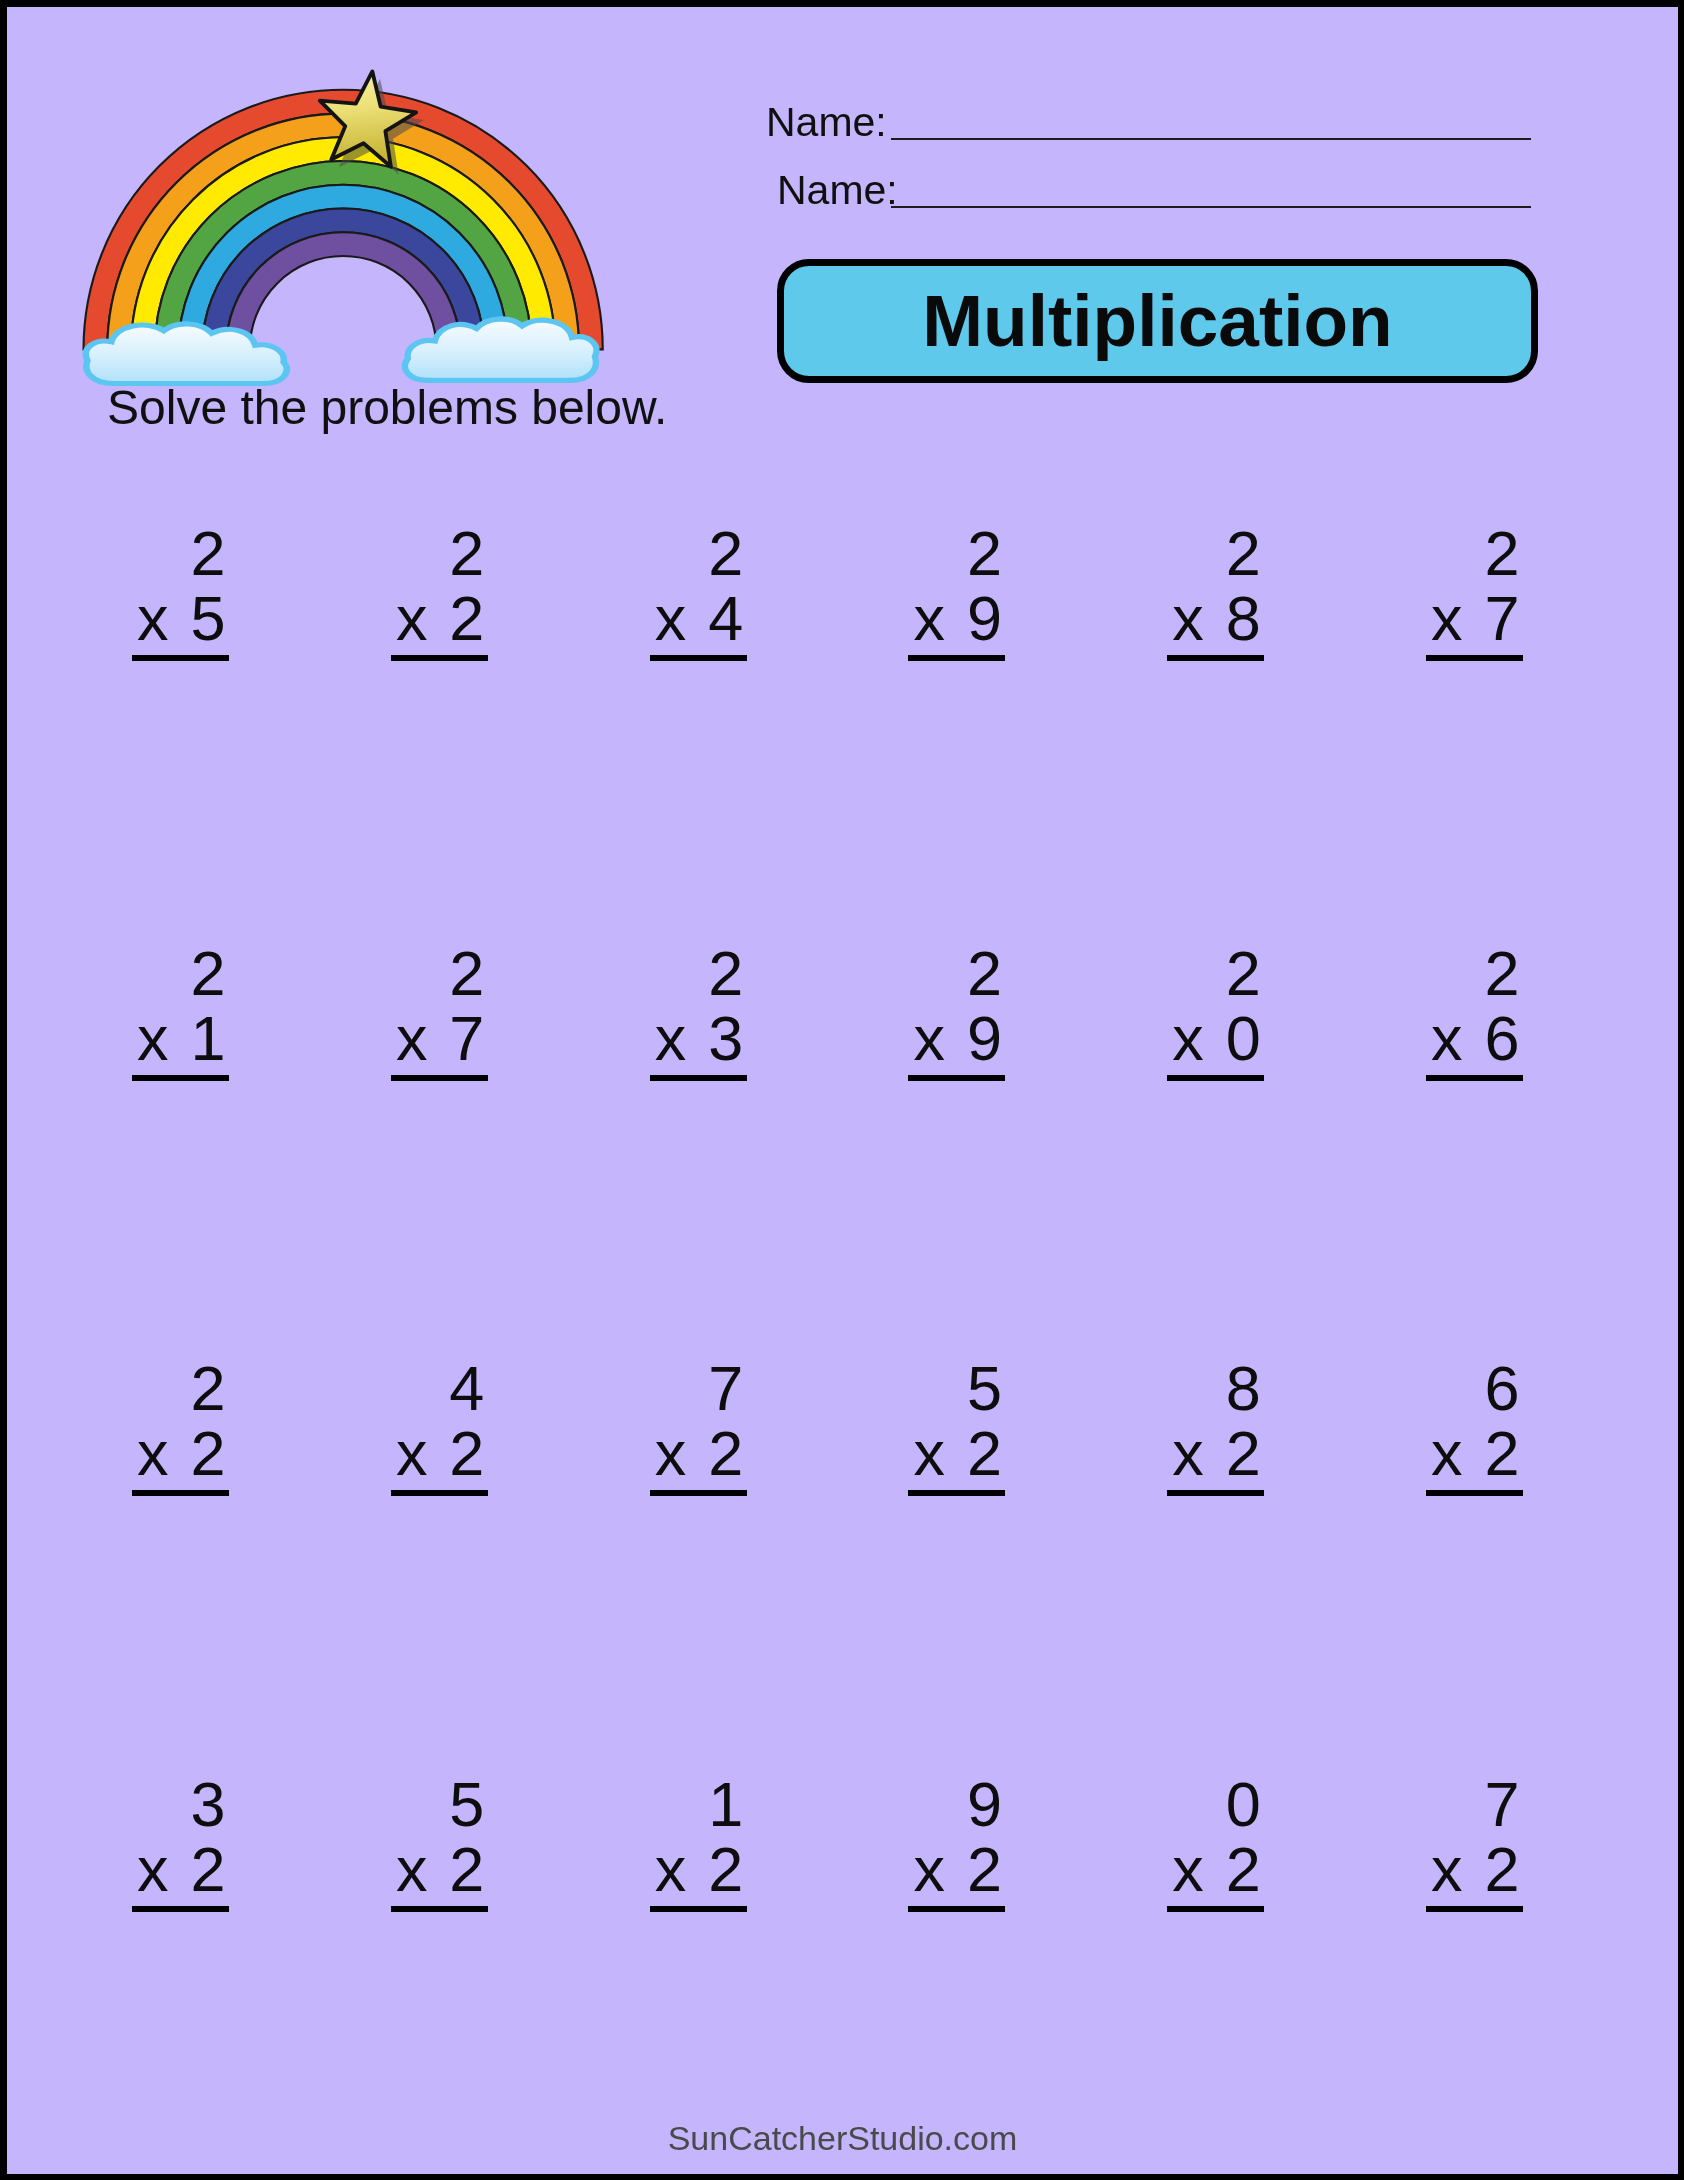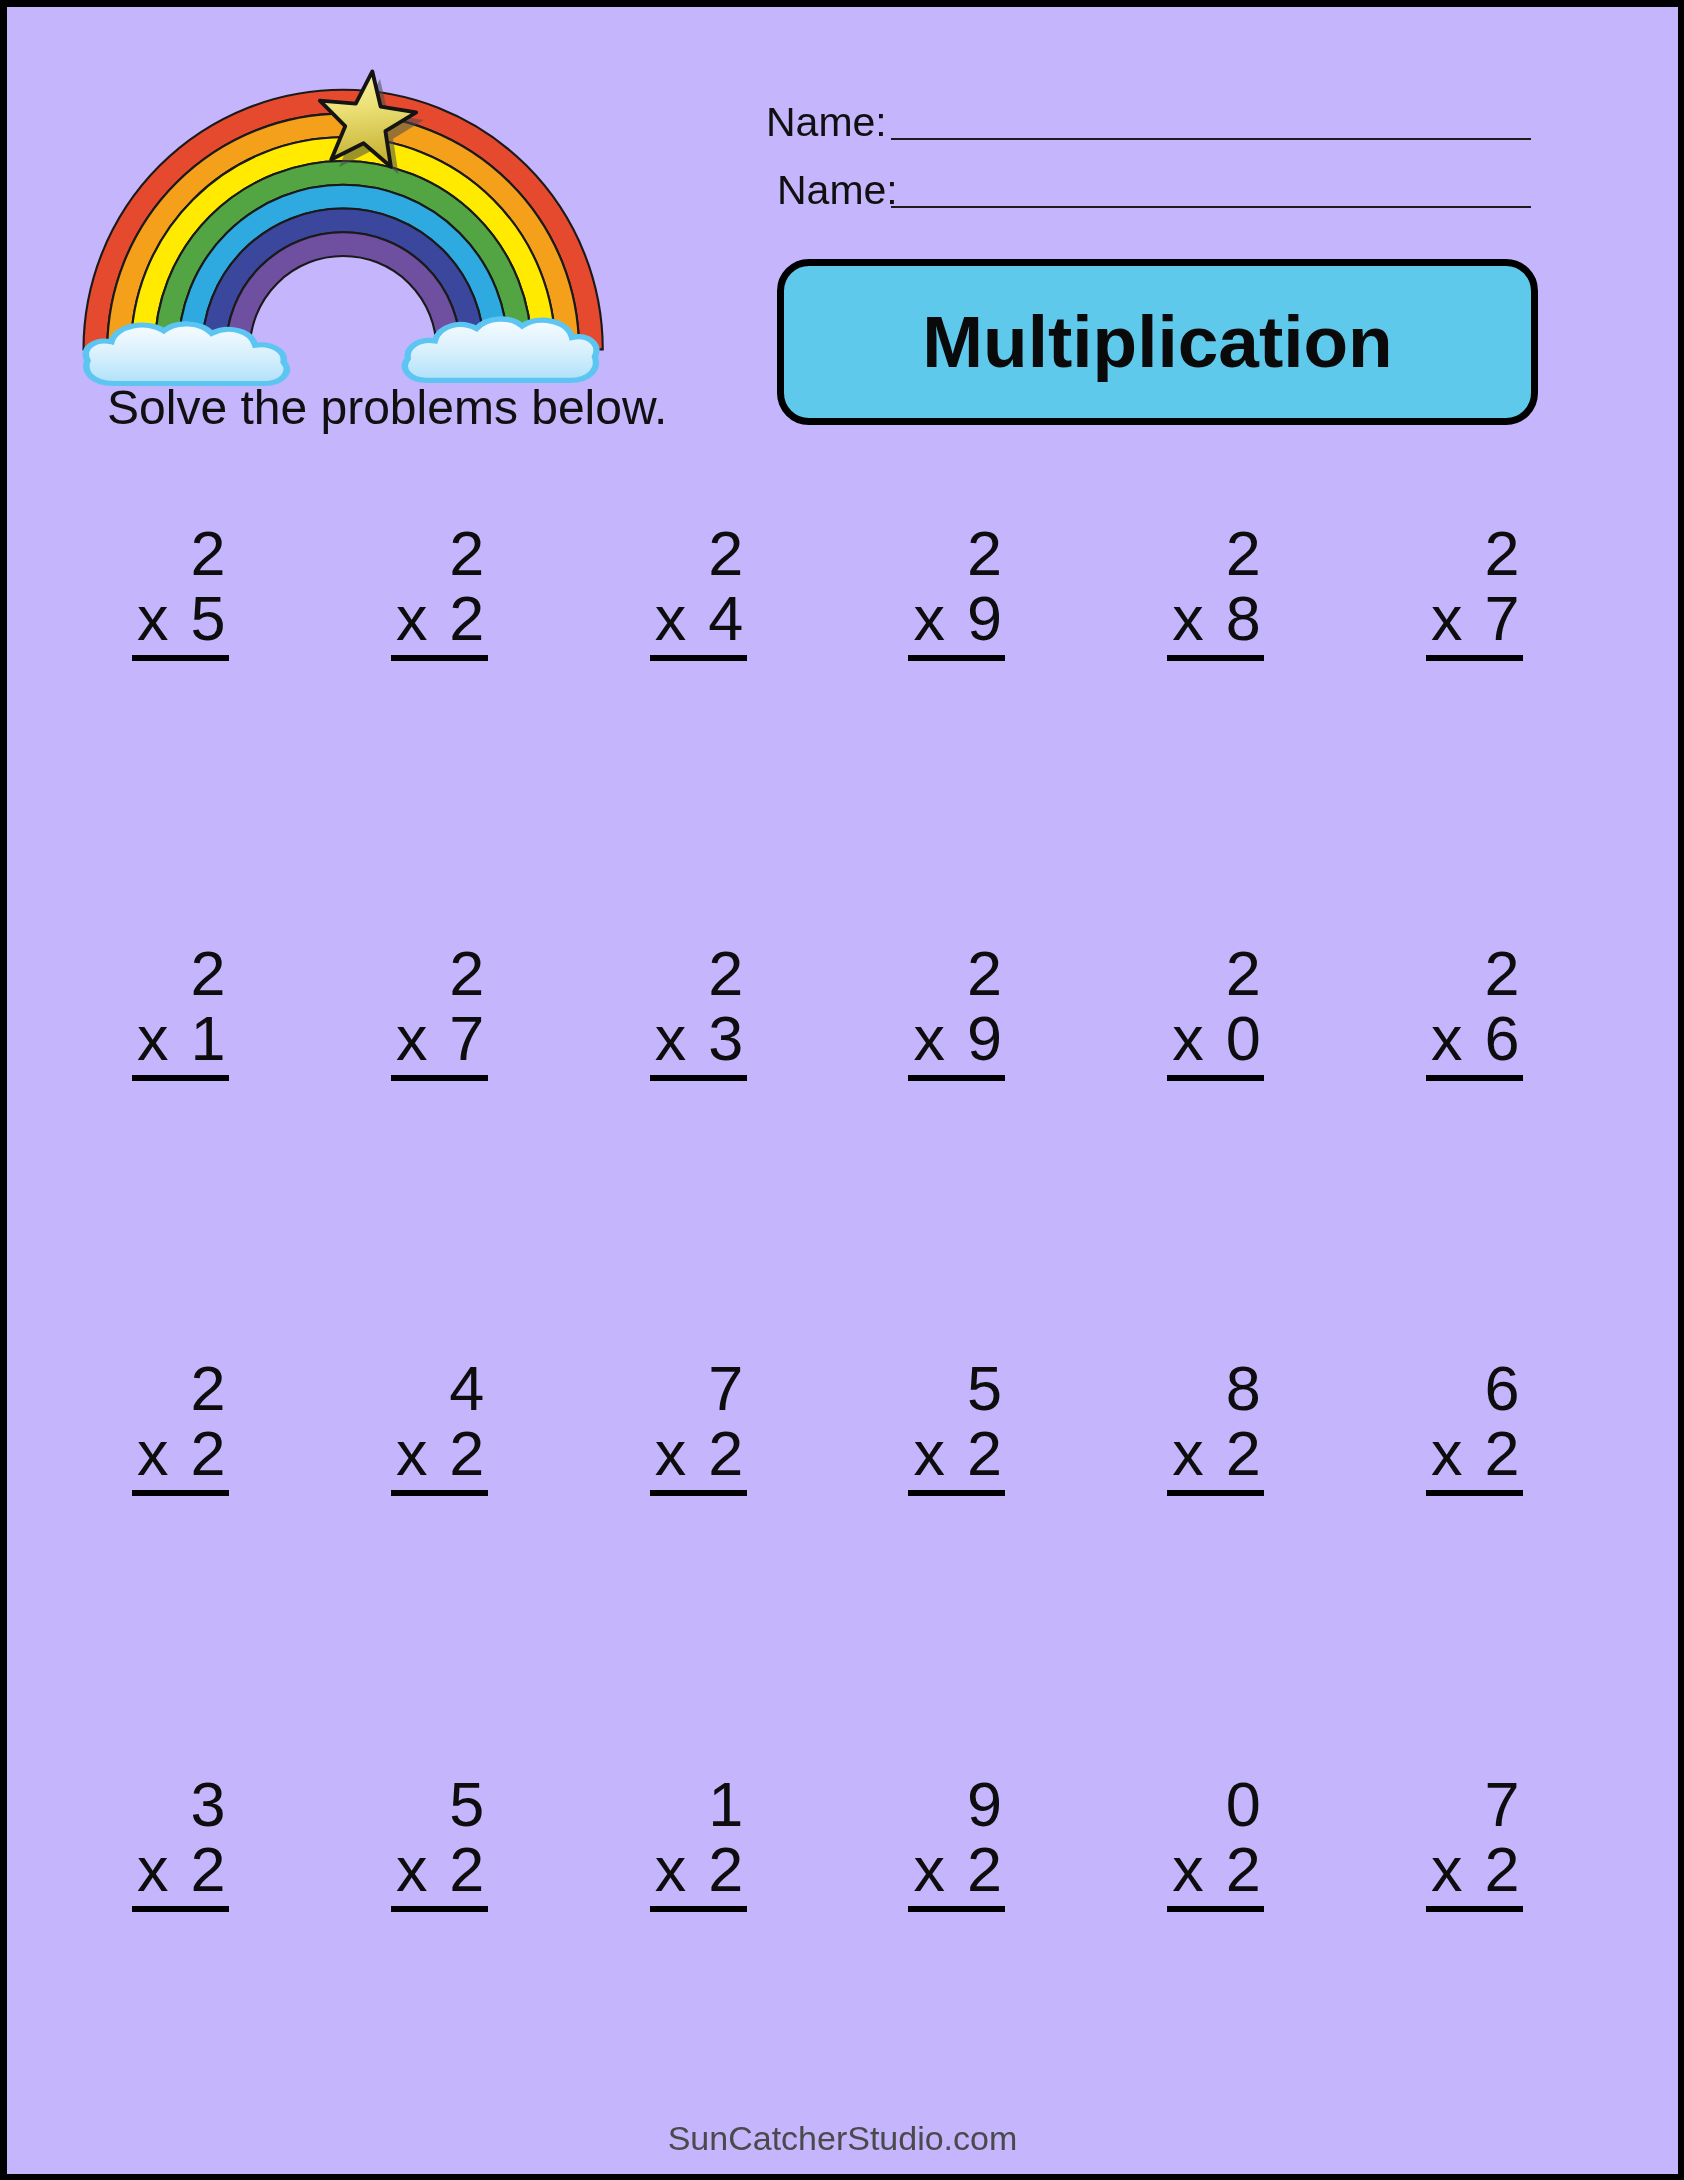--- a/index.html
+++ b/index.html
@@ -7,21 +7,21 @@
         font-family:Liberation Sans, sans-serif;overflow:hidden;}
   .frame{position:absolute;inset:0;border:7.7px solid #000;pointer-events:none;z-index:50;}
   .rainbow-svg{position:absolute;left:75px;top:60px;width:532px;height:332px;}
   .instruction{position:absolute;left:107px;top:380px;font-size:48px;color:#101010;}
   .field-label{position:absolute;font-size:41px;color:#101010;}
   .name-label{left:766px;top:99px;}
   .date-label{left:777px;top:167px;}
   .write-line{position:absolute;height:0;border-top:2.6px solid #1c1c1c;}
   .name-line{left:891px;top:138px;width:640px;}
   .date-line{left:891px;top:206px;width:640px;}
-  .title-box{position:absolute;left:777px;top:259px;width:761px;height:166px;
+  .title-box{position:absolute;left:777px;top:259px;width:761px;height:124px;
              background:#5fc9ec;border:7.7px solid #000;border-radius:32px;box-sizing:border-box;
              display:flex;flex-direction:column;align-items:center;justify-content:center;z-index:2;}
   .title{font-size:73px;font-weight:bold;line-height:80px;color:#0a0a0a;}
   .subtitle{font-size:48px;line-height:51px;white-space:pre;color:#0a0a0a;}
   .prob-row{position:absolute;left:132px;width:1391px;display:flex;justify-content:space-between;}
   .prob{width:97px;box-sizing:border-box;color:#0d0d0d;}
   .p-top{font-size:63px;line-height:65px;text-align:right;padding-right:3.4px;}
   .p-bottom{display:flex;justify-content:space-between;align-items:flex-end;
             font-size:63px;line-height:65px;padding:0 3.4px 4.3px 5.1px;border-bottom:6px solid #000;}
   .footer{position:absolute;left:0;right:0;top:2119px;text-align:center;font-size:34px;color:#4a4a4a;}

